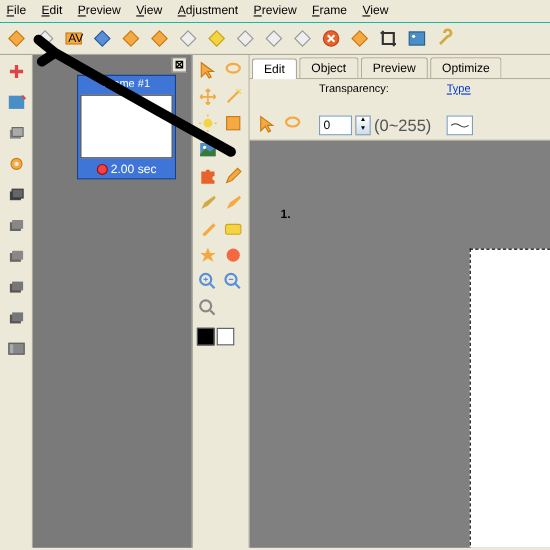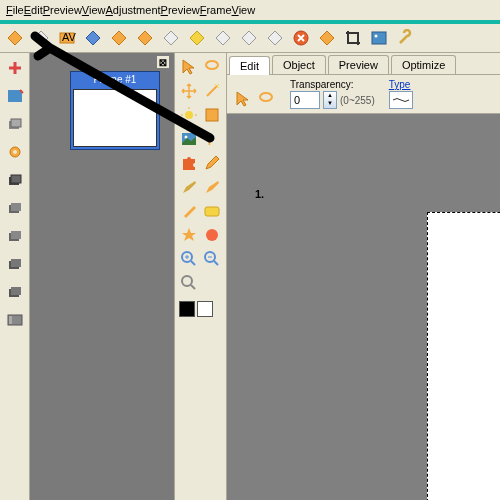--- a/index.html
+++ b/index.html
@@ -1,17 +1,17 @@
 <!DOCTYPE html>
 <html><head>
 <meta charset="utf-8">
 <style>
 * { margin: 0; padding: 0; box-sizing: border-box; font-family: Tahoma, sans-serif; font-size: 11px; }
 body { background: #ece9d8; width: 500px; height: 500px; overflow: hidden; position: relative; }
-.menubar { background: #ece9d8; padding: 4px 6px; display: flex; border-bottom: 4px solid #14b8a6; }
+.menubar { background: #ece9d8; padding: 4px 6px; display: flex; gap: 14px; border-bottom: 1px solid #14b8a6; }
 .menubar span { text-decoration: underline; text-decoration-color: transparent; cursor: default; }
 .menubar span:first-letter { text-decoration: underline; }
 .toolbar { background: #ece9d8; padding: 3px 4px; display: flex; gap: 4px; align-items: center; border-bottom: 1px solid #aca899; }
 .tbtn { width: 22px; height: 22px; display: flex; align-items: center; justify-content: center; border: 1px solid transparent; }
 .main { display: flex; height: calc(100% - 52px); }
 .left-sidebar { width: 30px; background: #ece9d8; border-right: 1px solid #aca899; padding: 4px 2px; display: flex; flex-direction: column; gap: 6px; align-items: center; }
 .frame-panel { width: 145px; background: #7a7a7a; position: relative; border-right: 1px solid #aca899; }
 .frame-panel .close-x { position: absolute; top: 2px; right: 4px; width: 14px; height: 14px; background: #ece9d8; border: 1px solid #7a7a7a; display: flex; align-items: center; justify-content: center; font-size: 10px; font-weight: bold; }
 .frame-item { margin: 18px 20px 0 40px; background: #3e75d6; border: 1px solid #1c3f7d; width: 90px; }
 .frame-title { color: #fff; font-size: 10px; padding: 2px 4px; text-align: center; }
@@ -20,27 +20,27 @@
 .clock-ic { width: 10px; height: 10px; background: #e44; border-radius: 50%; border: 1px solid #a00; position: relative; }
 .right-area { flex: 1; background: #ece9d8; display: flex; }
 .tool-col { width: 52px; padding: 4px; display: flex; flex-direction: column; gap: 4px; border-right: 1px solid #aca899; }
 .tool-row { display: flex; gap: 3px; }
 .tool-ic { width: 20px; height: 20px; display: flex; align-items: center; justify-content: center; }
 .edit-area { flex: 1; display: flex; flex-direction: column; }
 .tabs { display: flex; padding: 2px 2px 0 2px; background: #ece9d8; border-bottom: 1px solid #aca899; }
 .tab { padding: 3px 10px; border: 1px solid #aca899; border-bottom: none; background: #ece9d8; margin-right: 2px; border-radius: 3px 3px 0 0; font-size: 11px; }
 .tab.active { background: #fff; position: relative; top: 1px; }
 .options { display: flex; padding: 4px 6px; gap: 14px; align-items: flex-end; border-bottom: 1px solid #aca899; background: #ece9d8; }
-.opt-group { display: flex; flex-direction: column; gap: 1px; }
+.opt-group { display: flex; flex-direction: column; gap: 18px; }
 .opt-label { font-size: 10px; }
 .num-inp { display: flex; align-items: center; gap: 3px; }
 .num-inp input { width: 30px; height: 18px; border: 1px solid #7f9db9; padding: 1px 3px; font-size: 11px; }
 .spinner { width: 14px; height: 18px; background: linear-gradient(#fff,#cde); border: 1px solid #7f9db9; display: flex; flex-direction: column; }
 .spinner div { flex: 1; font-size: 6px; text-align: center; line-height: 7px; }
-.range-txt { font-size: 10px; color: #555; }
+.range-txt { font-size: 15px; color: #555; }
 .type-link { color: #0033cc; text-decoration: underline; font-size: 10px; }
 .canvas-zone { flex: 1; background: #808080; position: relative; overflow: hidden; }
 .canvas { position: absolute; top: 98px; left: 200px; width: 300px; height: 300px; background: #fff; border: 1px dashed #000; }
 .swatches { display: flex; gap: 2px; margin-top: 4px; }
 .sw { width: 16px; height: 16px; border: 1px solid #555; }
 .annotation { position: absolute; top: 28px; left: 20px; pointer-events: none; z-index: 100; }
 svg.ic { width: 18px; height: 18px; }
 </style>
 </head>
 <body>
@@ -203,20 +203,24 @@
           <rect x="3" y="5" width="3" height="8" fill="#aaa"></rect>
         </svg>
       </div>
   </div>
 
   <div class="frame-panel">
     <div class="close-x">⊠</div>
     <div class="frame-item">
       <div class="frame-title">Frame #1</div>
       <div class="frame-thumb"></div>
+      <div class="frame-time">
+        <span class="clock-ic"></span>
+        <span>2.00 sec</span>
+      </div>
     </div>
   </div>
 
   <div class="right-area">
     <div class="tool-col">
       <div class="tool-row">
         <div class="tool-ic">
             <svg class="ic">
               <path d="M3,2 L3,15 L7,11 L10,16 L12,15 L9,10 L14,10 Z" fill="#f4a942" stroke="#c77a14"></path>
             </svg>

